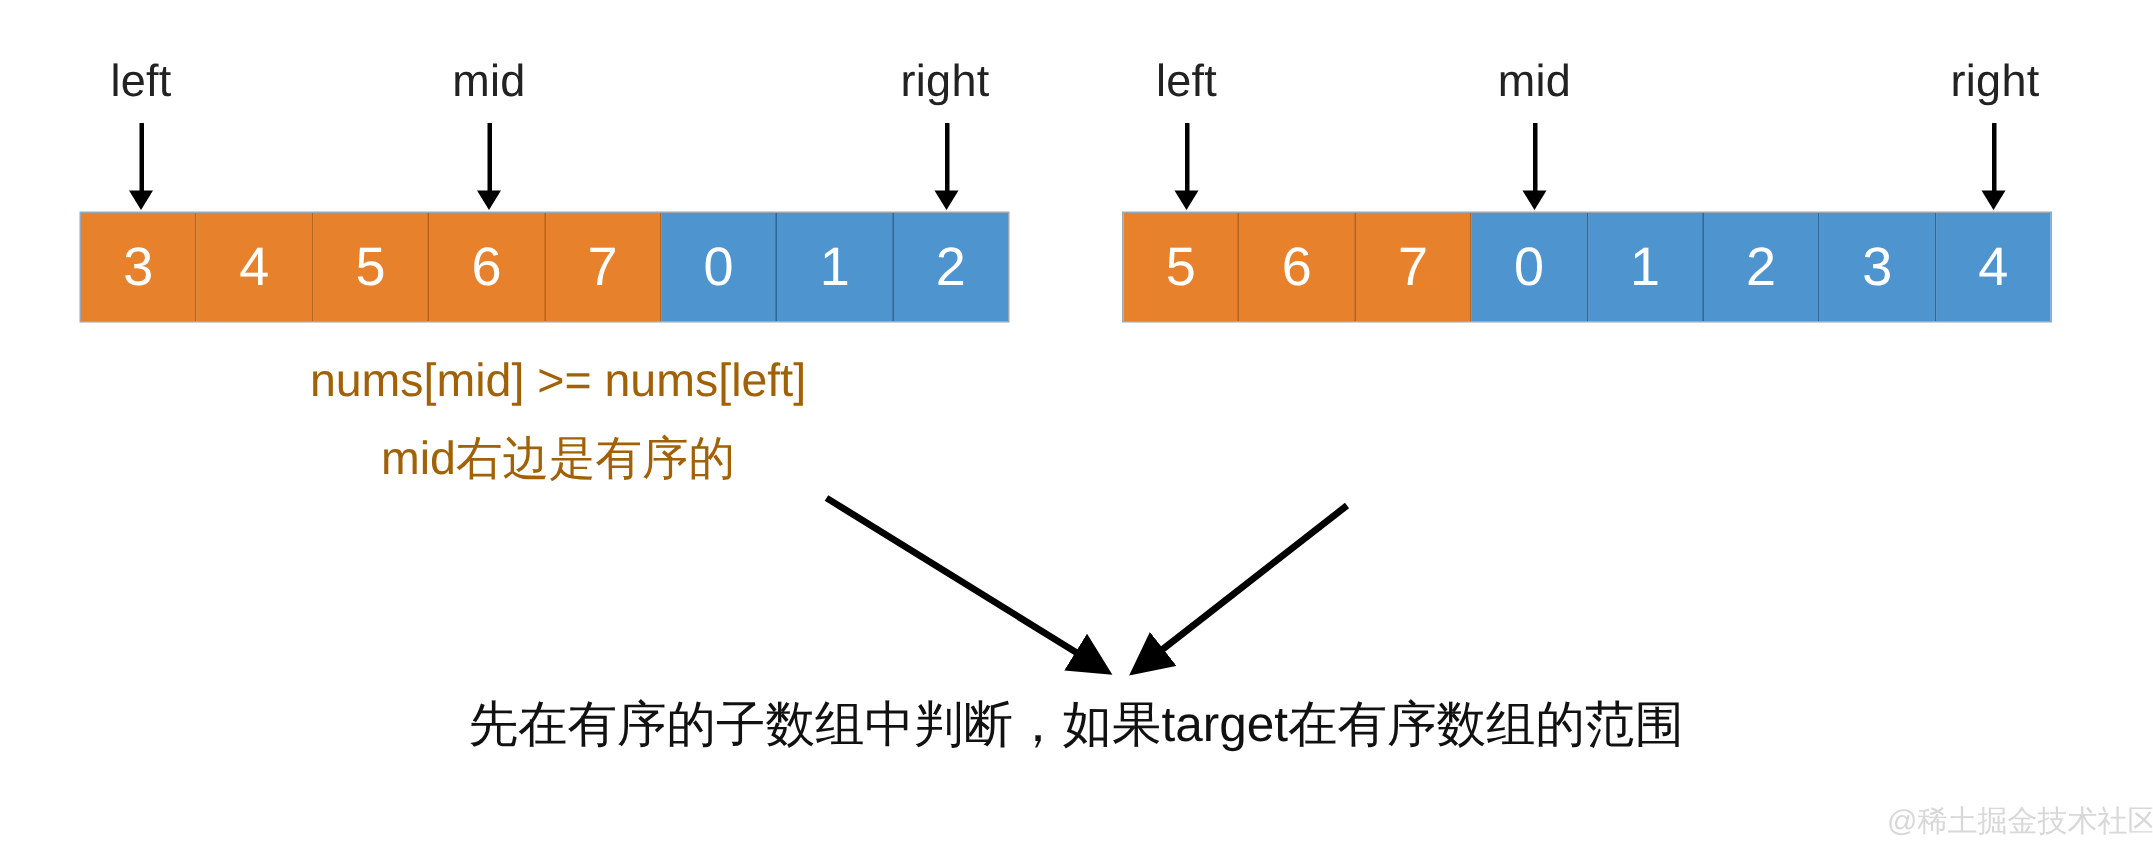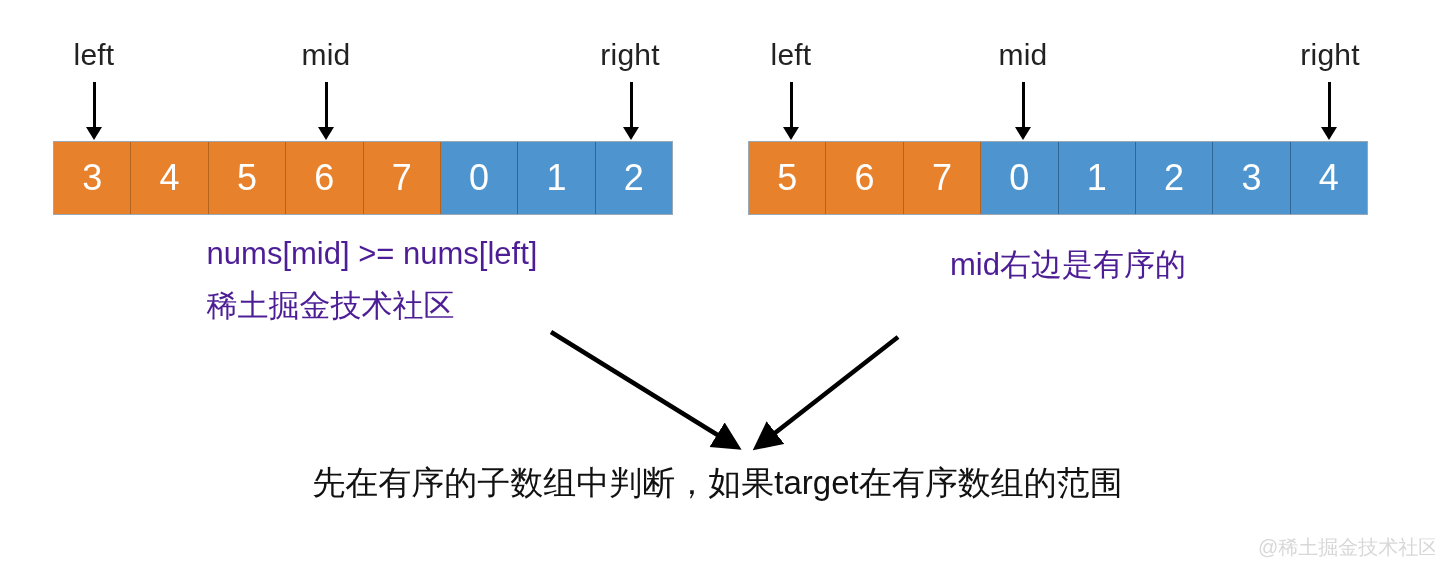--- a/index.html
+++ b/index.html
@@ -74,23 +74,23 @@
     border-right: 1px solid #3c6f9e;
     height: 100%;
   }
   .cell:last-child { border-right: none; }
   .cell.orange { background: #e8812b; border-right-color: #b4641f; }
   .cell.blue   { background: #4e95d0; border-right-color: #2f6796; }
 
   
   .caption {
     position: absolute;
-    text-align: left;
-    transform: translateX(-50%);
-    color: #4c1d95;
+    text-align: center;
+    transform: translateX(-50%);
+    color: #a16207;
     white-space: nowrap;
   }
   .caption .line1 {
     font-size: 31px;
     line-height: 1.32;
   }
   .caption .line2 {
     font-size: 31px;
     line-height: 1.34;
   }
@@ -157,21 +157,21 @@
       <div class="cell orange">5</div>
       <div class="cell orange">6</div>
       <div class="cell orange">7</div>
       <div class="cell blue">0</div>
       <div class="cell blue">1</div>
       <div class="cell blue">2</div>
     </div>
 
     <div class="caption" style="left:372px; top:234px;">
       <div class="line1">nums[mid] &gt;= nums[left]</div>
-      <div class="line2" style="margin-top:10px;">稀土掘金技术社区</div>
+      <div class="line2" style="margin-top:10px;">mid右边是有序的</div>
     </div>
   </div>
 
   <div>
 
     <div class="ptr-label" style="left:791px; top:40px;">left</div>
     <div class="ptr-label" style="left:1023px; top:40px;">mid</div>
     <div class="ptr-label" style="left:1330px; top:40px;">right</div>
 
     <div class="v-arrow" style="left:791px; top:82px; height:58px;">
@@ -192,21 +192,20 @@
       <div class="cell orange">6</div>
       <div class="cell orange">7</div>
       <div class="cell blue">0</div>
       <div class="cell blue">1</div>
       <div class="cell blue">2</div>
       <div class="cell blue">3</div>
       <div class="cell blue">4</div>
     </div>
 
     <div class="caption" style="left:1068px; top:234px;">
-      <div class="line2" style="margin-top:10px;">mid右边是有序的</div>
     </div>
   </div>
 
   <svg id="diag-arrows" viewBox="0 0 1435 570" width="1435" height="570" xmlns="http://www.w3.org/2000/svg">
     <defs>
       <marker id="arrowhead" markerWidth="7" markerHeight="7" refX="5.2" refY="3.2" orient="auto" markerUnits="strokeWidth">
         <path d="M0,0 L6.4,3.2 L0,6.4 z" fill="#000000"></path>
       </marker>
     </defs>
     <line x1="551" y1="332" x2="737" y2="447" stroke="#000000" stroke-width="4.5" marker-end="url(#arrowhead)"></line>

